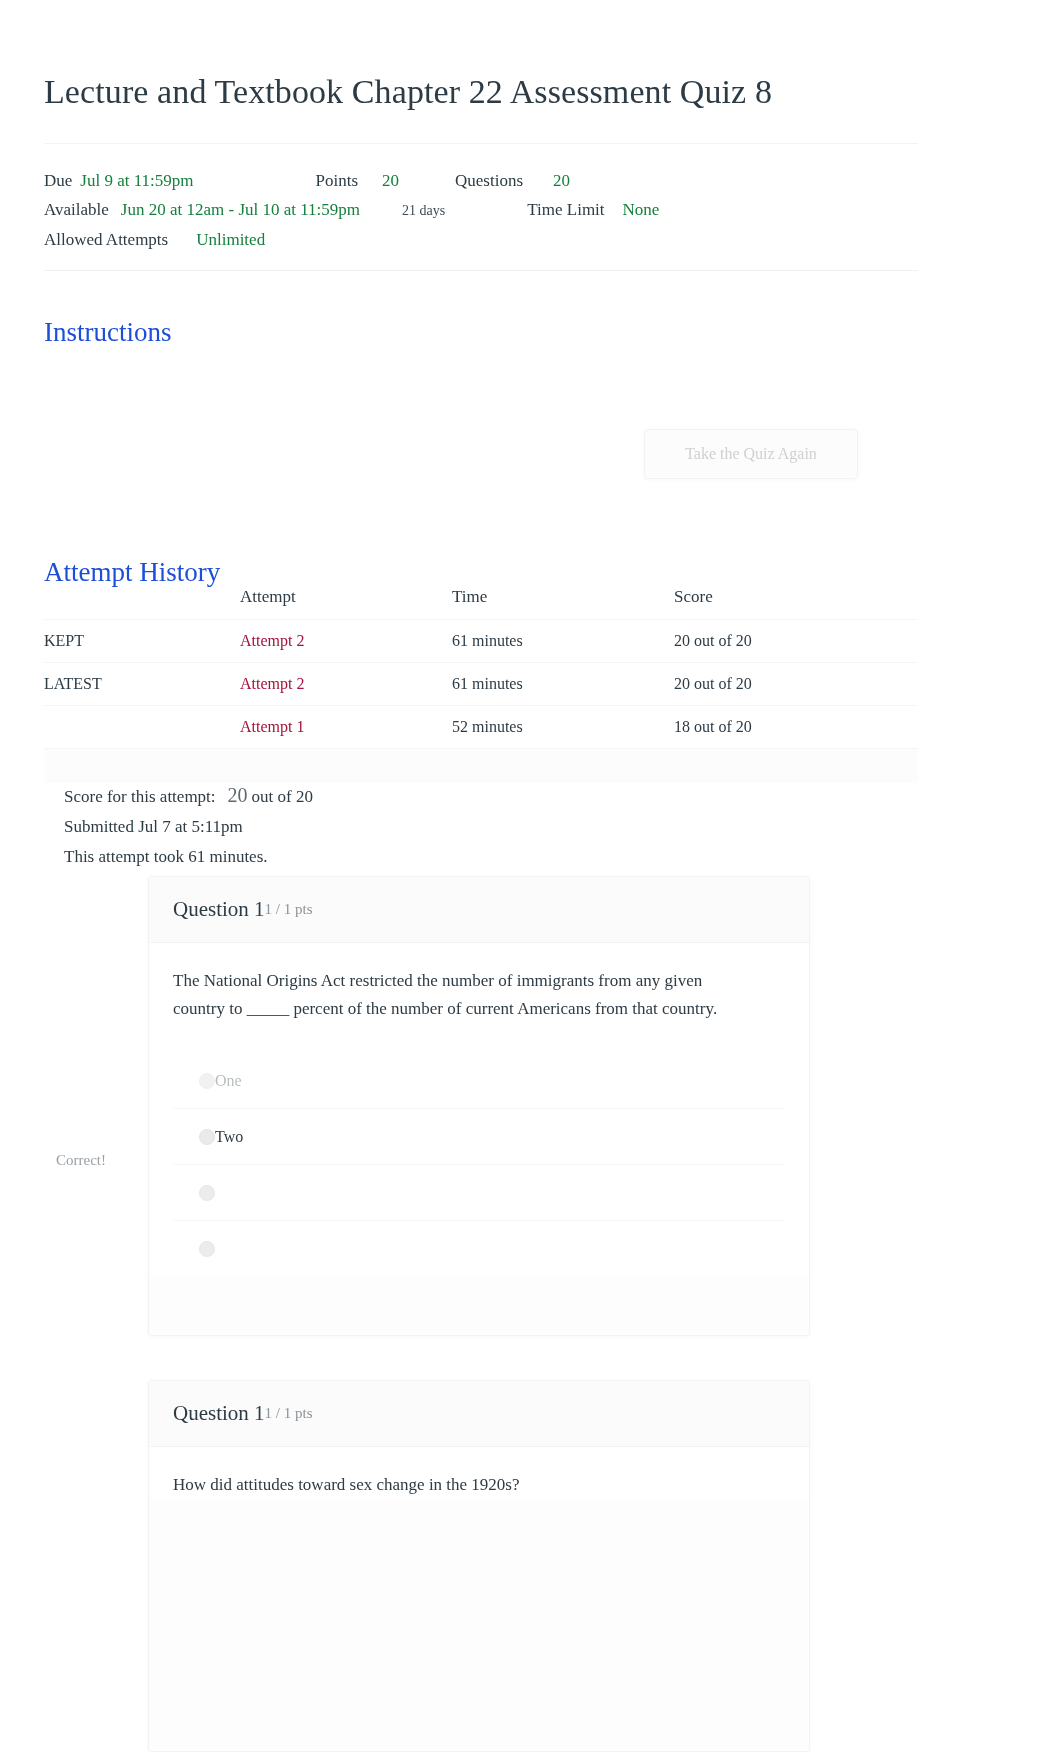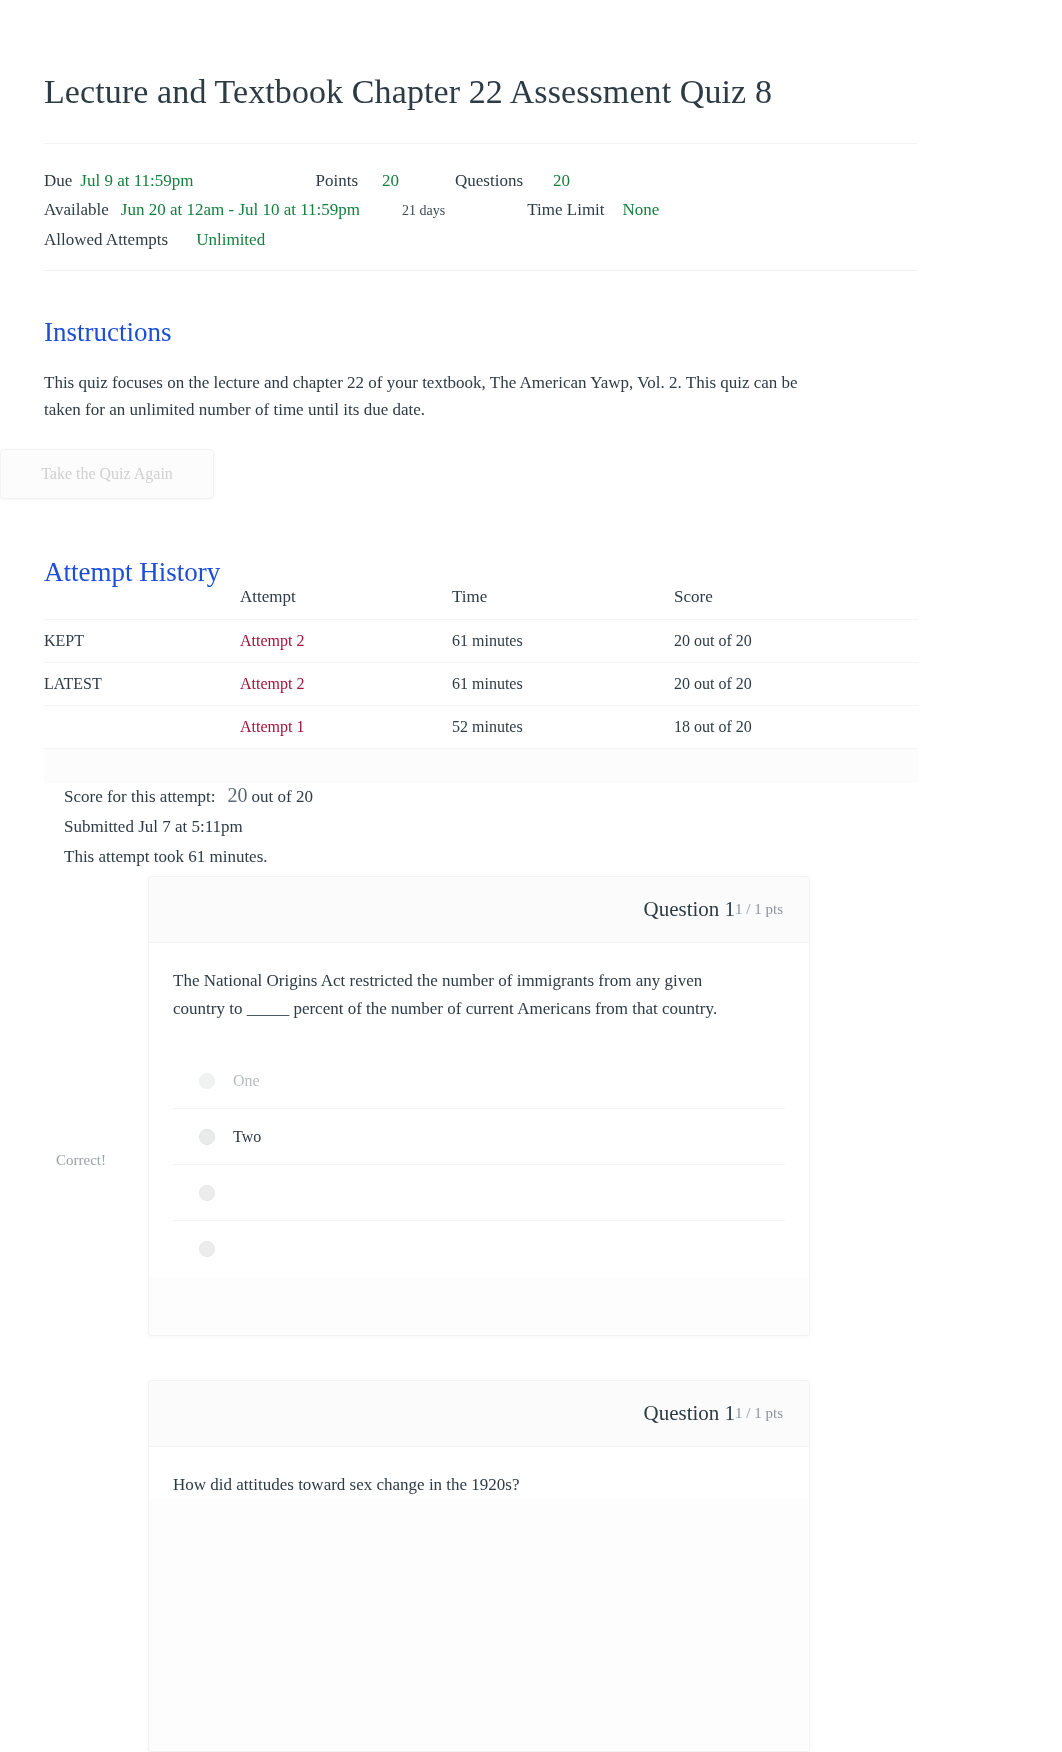--- a/index.html
+++ b/index.html
@@ -50,22 +50,22 @@
   #instructions-head { top:293px; }
   #attempt-head { top:533px; }
 
   .instr-body {
     position:absolute; left:44px; top:352px; width:790px;
     font-size:17px; line-height:27px; color:#2d3b45;
   }
 
   
   .retake-wrap {
-    position:absolute; left:0; top:449px; width:858px;
-    display:flex; justify-content:flex-start;
+    position:absolute; left:0; top:429px; width:858px;
+    display:flex; justify-content:flex-end;
   }
   .retake-btn {
     min-width:214px; height:50px;
     display:flex; align-items:center; justify-content:center;
     background:#fcfcfc;
     border:1px solid #f0f0f0;
     border-radius:4px;
     color:#c9c9c9;
     font-size:16px;
     box-shadow:0 1px 6px rgba(0,0,0,0.045);
@@ -102,34 +102,34 @@
     position:absolute; left:148px; width:662px;
     background:#fdfdfd;
     border:1px solid #f2f3f3;
     border-radius:3px;
     box-shadow:0 1px 4px rgba(0,0,0,0.035);
   }
   #question-1 { top:876px; height:460px; }
   #question-2 { top:1380px; height:372px; }
 
   .q-head {
-    height:66px; display:flex; align-items:center; justify-content:flex-end;
+    height:66px; display:flex; align-items:center; justify-content:flex-start;
     padding:0 26px 0 24px;
     background:#fbfbfb;
     border-bottom:1px solid #f1f2f2;
   }
   .q-name { font-size:21px; color:#2d3b45; }
   .q-pts  { font-size:15px; color:#8a949b; }
 
   .q-body { padding:24px 24px 0 24px; background:#ffffff; }
   .q-text { font-size:17px; line-height:28px; color:#2d3b45; width:570px; }
 
   .answers { margin-top:30px; }
   .ans-row {
-    display:flex; align-items:center; gap:18px;
+    display:flex; align-items:center; 
     height:56px; padding-left:26px;
     border-bottom:1px solid #f4f5f5;
   }
   .ans-row:last-child { border-bottom:none; }
   .radio {
     width:16px; height:16px; border-radius:50%;
     background:#e9eaea; border:1px solid #e2e3e3; flex:none;
   }
   .ans-txt { font-size:16px; }
   .ans-row.faded .ans-txt { color:#b9bdbf; }
@@ -167,21 +167,20 @@
       <span class="meta-lbl g2">Time Limit</span>
       <span class="meta-val v2">None</span>
     </div>
     <div class="meta-row r3">
       <span class="meta-lbl">Allowed Attempts</span>
       <span class="meta-val g1">Unlimited</span>
     </div>
   </div>
 
   <h2 class="sec-head" id="instructions-head">Instructions</h2>
-  <p class="instr-body">This quiz focuses on the lecture and chapter 22 of your textbook, The American Yawp, Vol. 2. This quiz can be taken for an unlimited number of time until its due date.</p>
 
   <div class="retake-wrap">
     <div class="retake-btn">Take the Quiz Again</div>
   </div>
 
   <h2 class="sec-head" id="attempt-head">Attempt History</h2>
 
   <table class="att-table">
     <thead>
       <tr>

